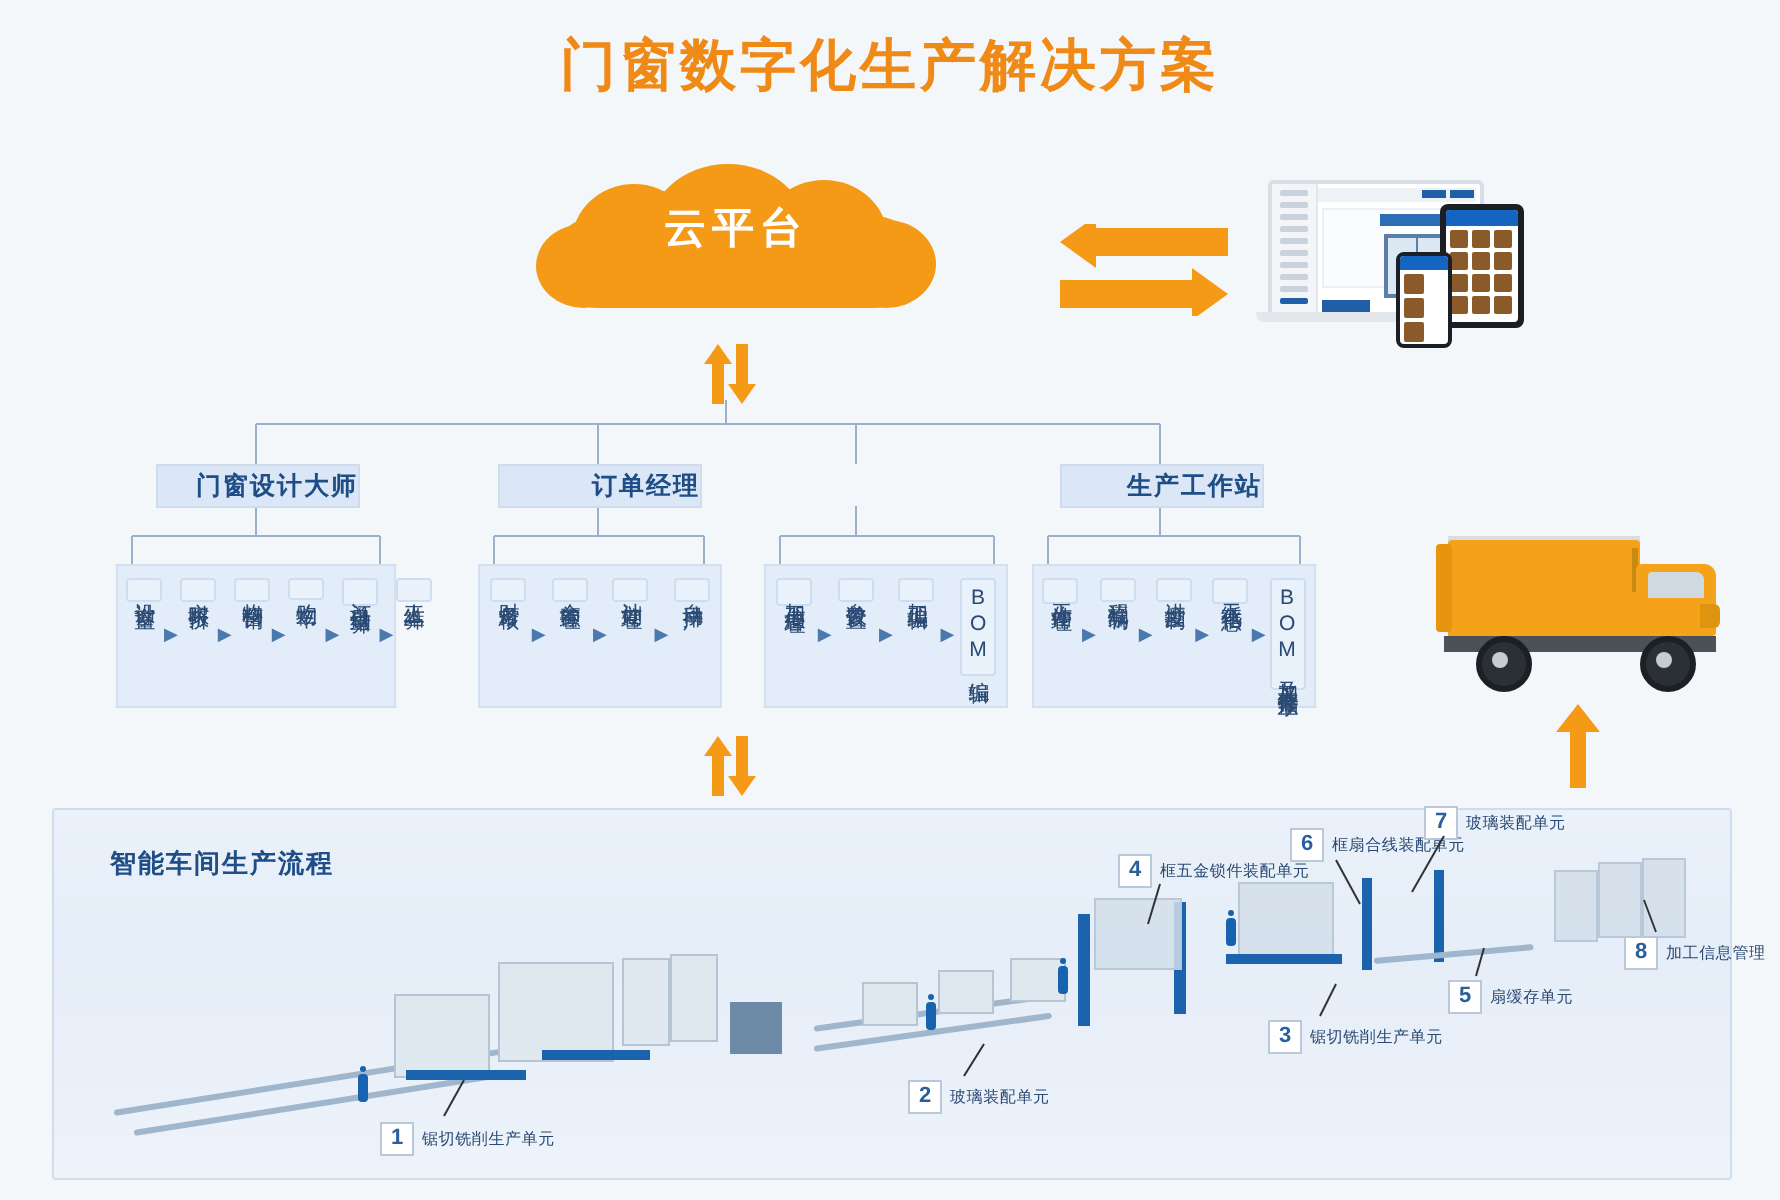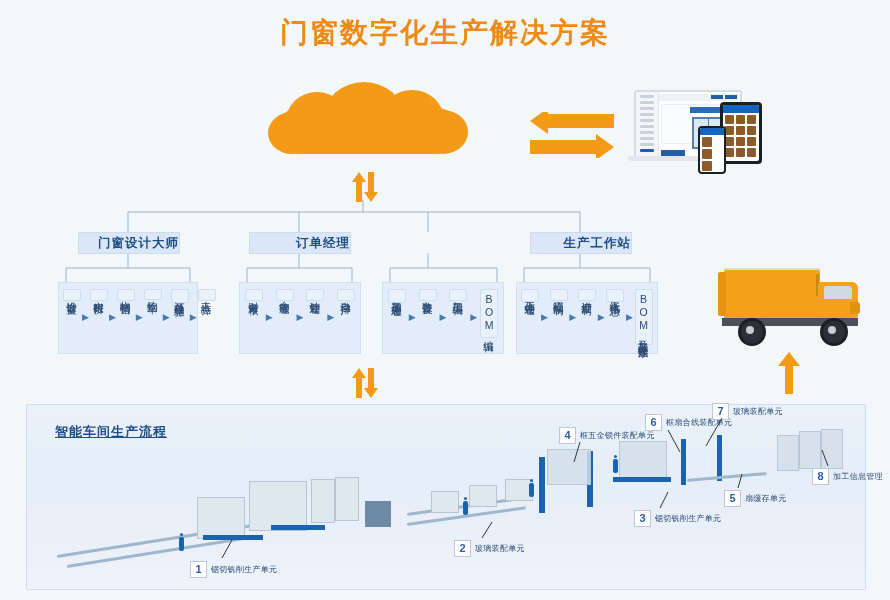--- a/index.html
+++ b/index.html
@@ -100,21 +100,21 @@
     color:#4a79ad;font-size:9px;align-self:center;padding:0 1px;
   }
 
   
   .workshop{
     position:absolute;left:26px;top:404px;width:838px;height:184px;
     background:linear-gradient(180deg,#eaf1fa 0%,#e2ebf7 60%,#dbe6f5 100%);
     border:1px solid #cfdcec;border-radius:2px;overflow:hidden;
   }
   .ws-title{
-    position:absolute;left:28px;top:18px;font-size:13px;font-weight:bold;color:#1f4e86;letter-spacing:1px;text-decoration:underline;
+    position:absolute;left:28px;top:18px;font-size:13px;font-weight:bold;color:#1f4e86;letter-spacing:1px;
   }
   .ws-floor{
     position:absolute;left:0;bottom:0;width:100%;height:120px;
     background:linear-gradient(180deg,rgba(255,255,255,0) 0%,rgba(255,255,255,.55) 100%);
   }
   .rail{position:absolute;height:3px;background:#9fb6cd;border-radius:2px;transform-origin:left center;}
   .box-m{position:absolute;background:#dfe7ef;border:1px solid #b6c4d3;}
   .box-b{position:absolute;background:#1c63ad;}
   .box-d{position:absolute;background:#6d8aa8;}
   .glasspane{position:absolute;background:rgba(210,222,234,.85);border:1px solid #b9c8d8;}
@@ -185,20 +185,21 @@
   </svg>
 
   <div class="cloud-wrap">
     <div class="lobe l1"></div>
     <div class="lobe l2"></div>
     <div class="lobe l3"></div>
     <div class="lobe l4"></div>
     <div class="lobe l5"></div>
     <div class="cloud-body"></div>
     <div class="cloud-text">
+      <div class="cloud-cn">云平台</div>
     </div>
   </div>
 
   <div class="arrow arr-h">
     <svg width="84" height="46" viewBox="0 0 84 46">
       <polygon points="84,2 84,16 18,16 18,22 0,9 18,-4 18,2" fill="#f59a16"></polygon>
       <polygon points="0,28 0,42 66,42 66,48 84,35 66,22 66,28" fill="#f59a16"></polygon>
     </svg>
   </div>
 

